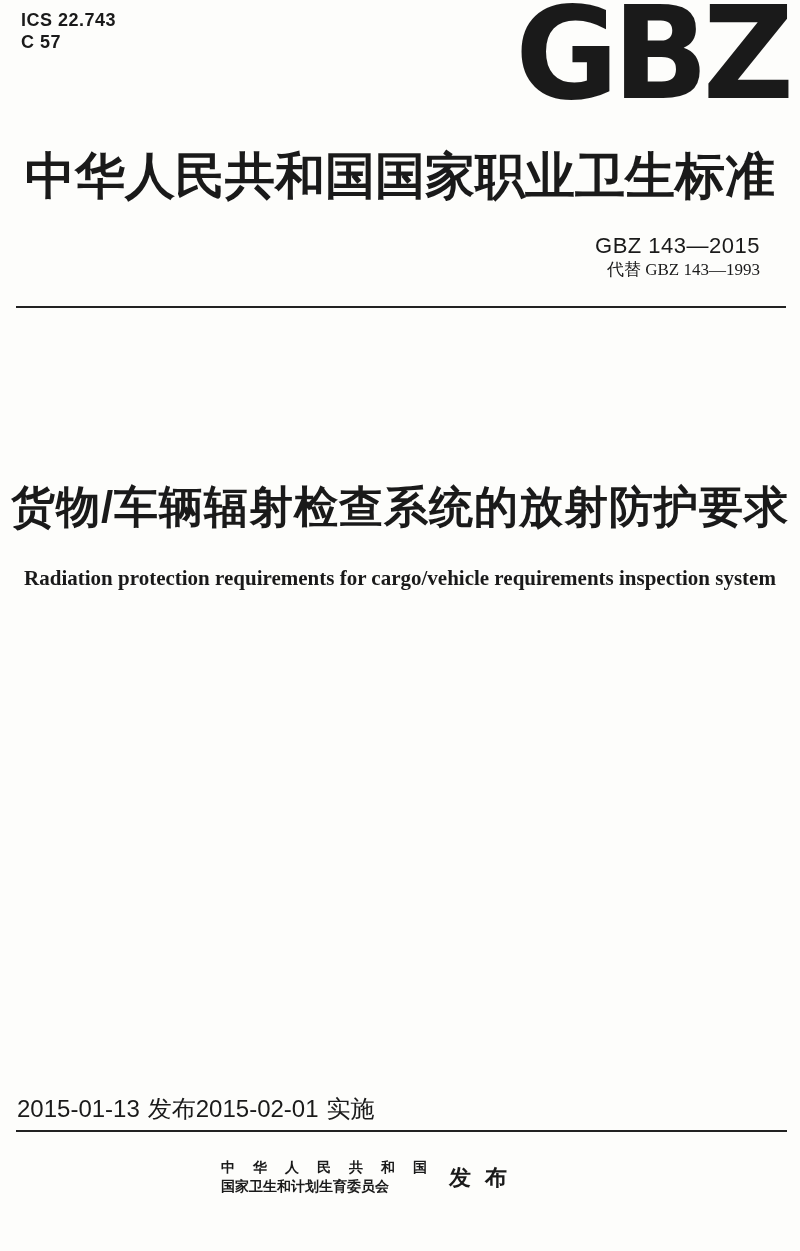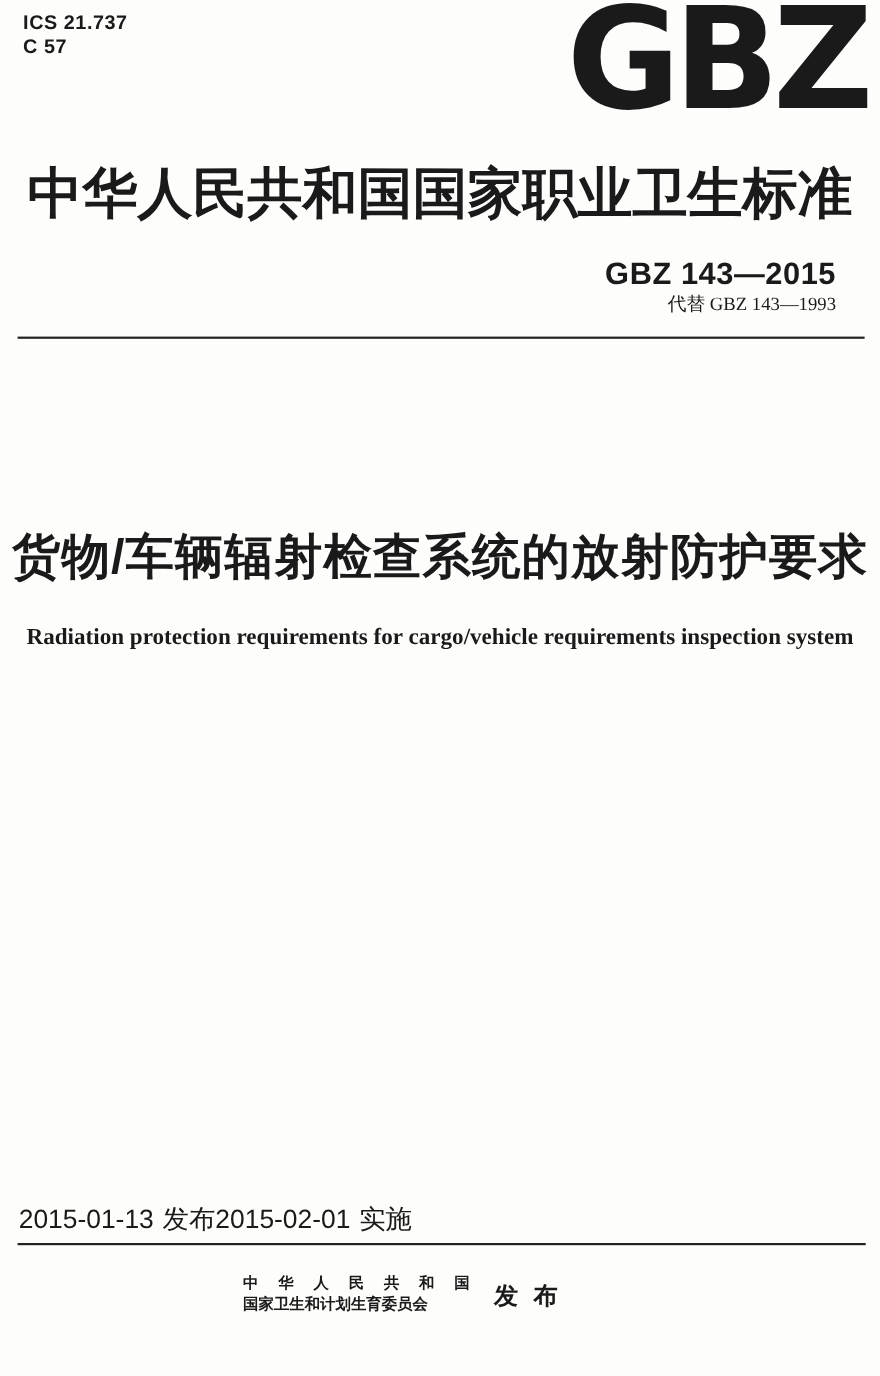--- a/index.html
+++ b/index.html
@@ -37,21 +37,21 @@
   .header-title {
     position: absolute; top: 146px; left: 0; width: 100%;
     text-align: center; white-space: nowrap;
     font-family: "Liberation Serif", "DejaVu Serif", serif;
     font-weight: bold; font-size: 50px; line-height: 1.2;
   }
 
   
   .std-block { position: absolute; top: 234px; right: 40px; text-align: right; }
   .std-number {
-    font-weight: bold; font-size: 28px; letter-spacing: 0.5px;
+    font-weight: normal; font-size: 22px; letter-spacing: 0.5px;
     line-height: 1.1;
   }
   .std-replaces {
     font-family: "Liberation Serif", "DejaVu Serif", serif;
     font-size: 17px; margin-top: 3px; line-height: 1.1;
   }
 
   .rule { position: absolute; height: 2px; background: #222; }
   .rule-top    { top: 306px;  left: 16px; width: 770px; }
   .rule-bottom { top: 1130px; left: 16px; width: 771px; }
@@ -94,21 +94,21 @@
     font-size: 22px; font-weight: bold;
     letter-spacing: 14px; margin-right: -14px; white-space: nowrap;
   }
 </style>
 </head>
 <body>
 
 <div class="page">
 
   <div class="ics-block">
-    <div>ICS 21.737</div>
+    <div>ICS 22.743</div>
     <div>C 57</div>
   </div>
 
   <div class="gbz-logo">GBZ</div>
 
   <div class="header-title">中华人民共和国国家职业卫生标准</div>
 
   <div class="std-block">
     <div class="std-number sans">GBZ 143—2015</div>
     <div class="std-replaces">代替 GBZ 143—1993</div>

